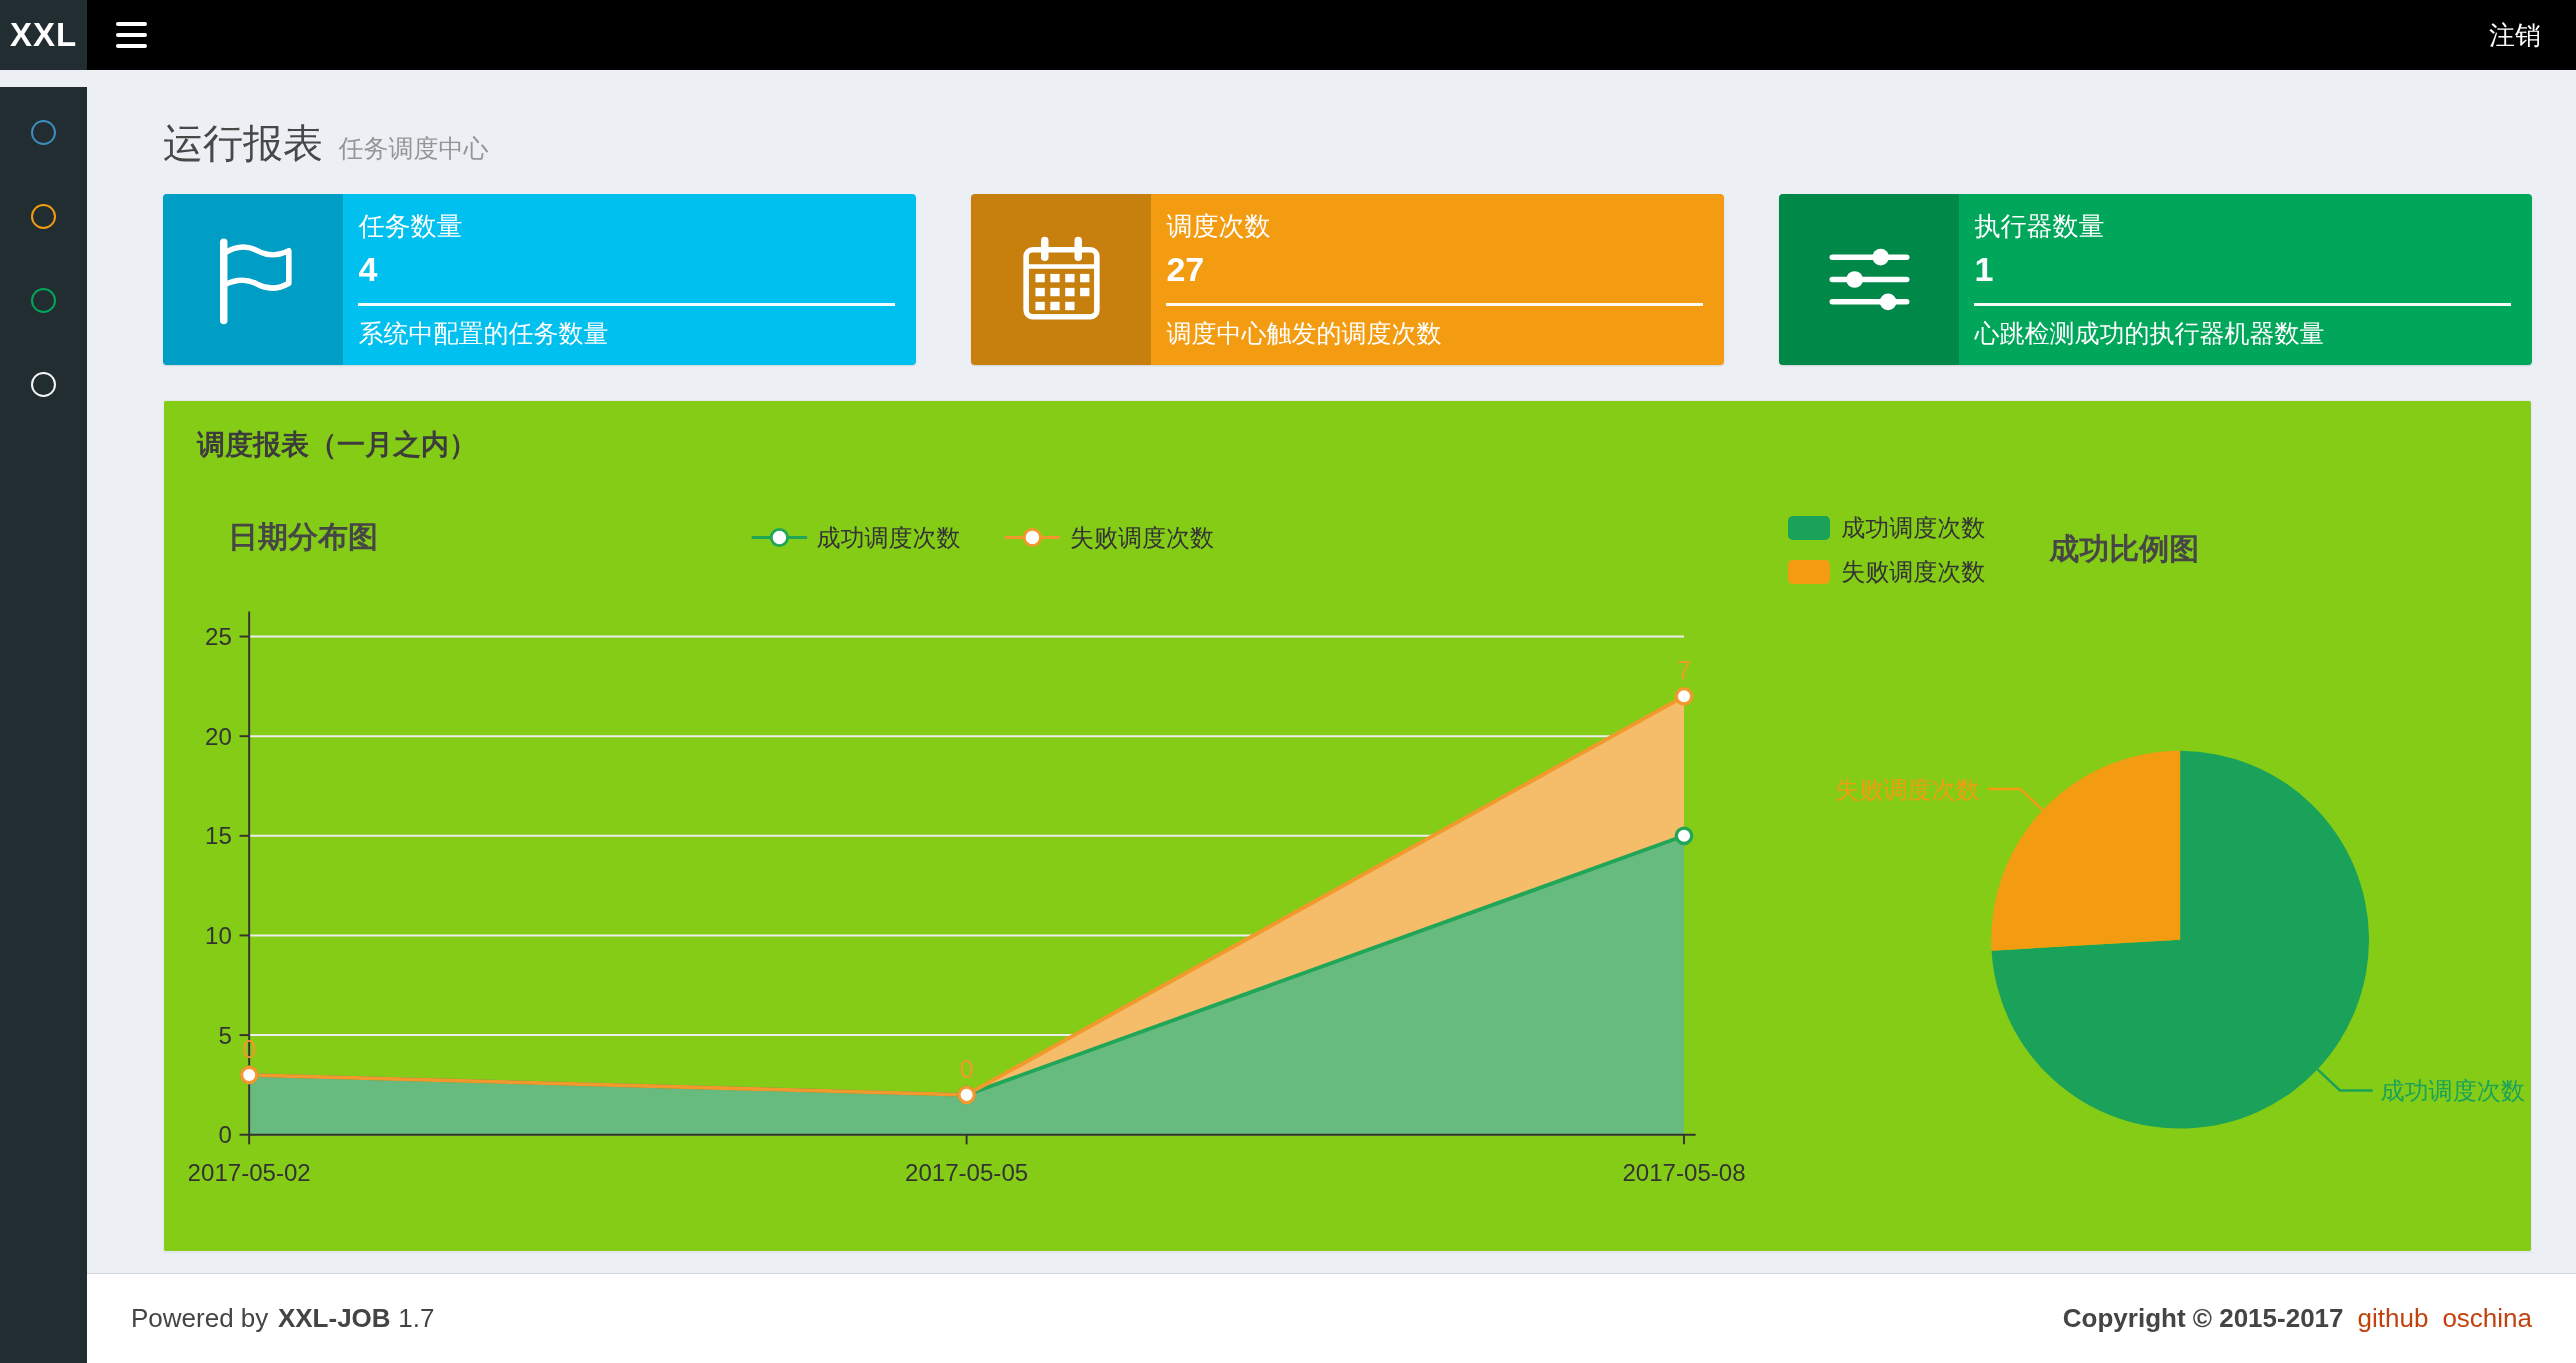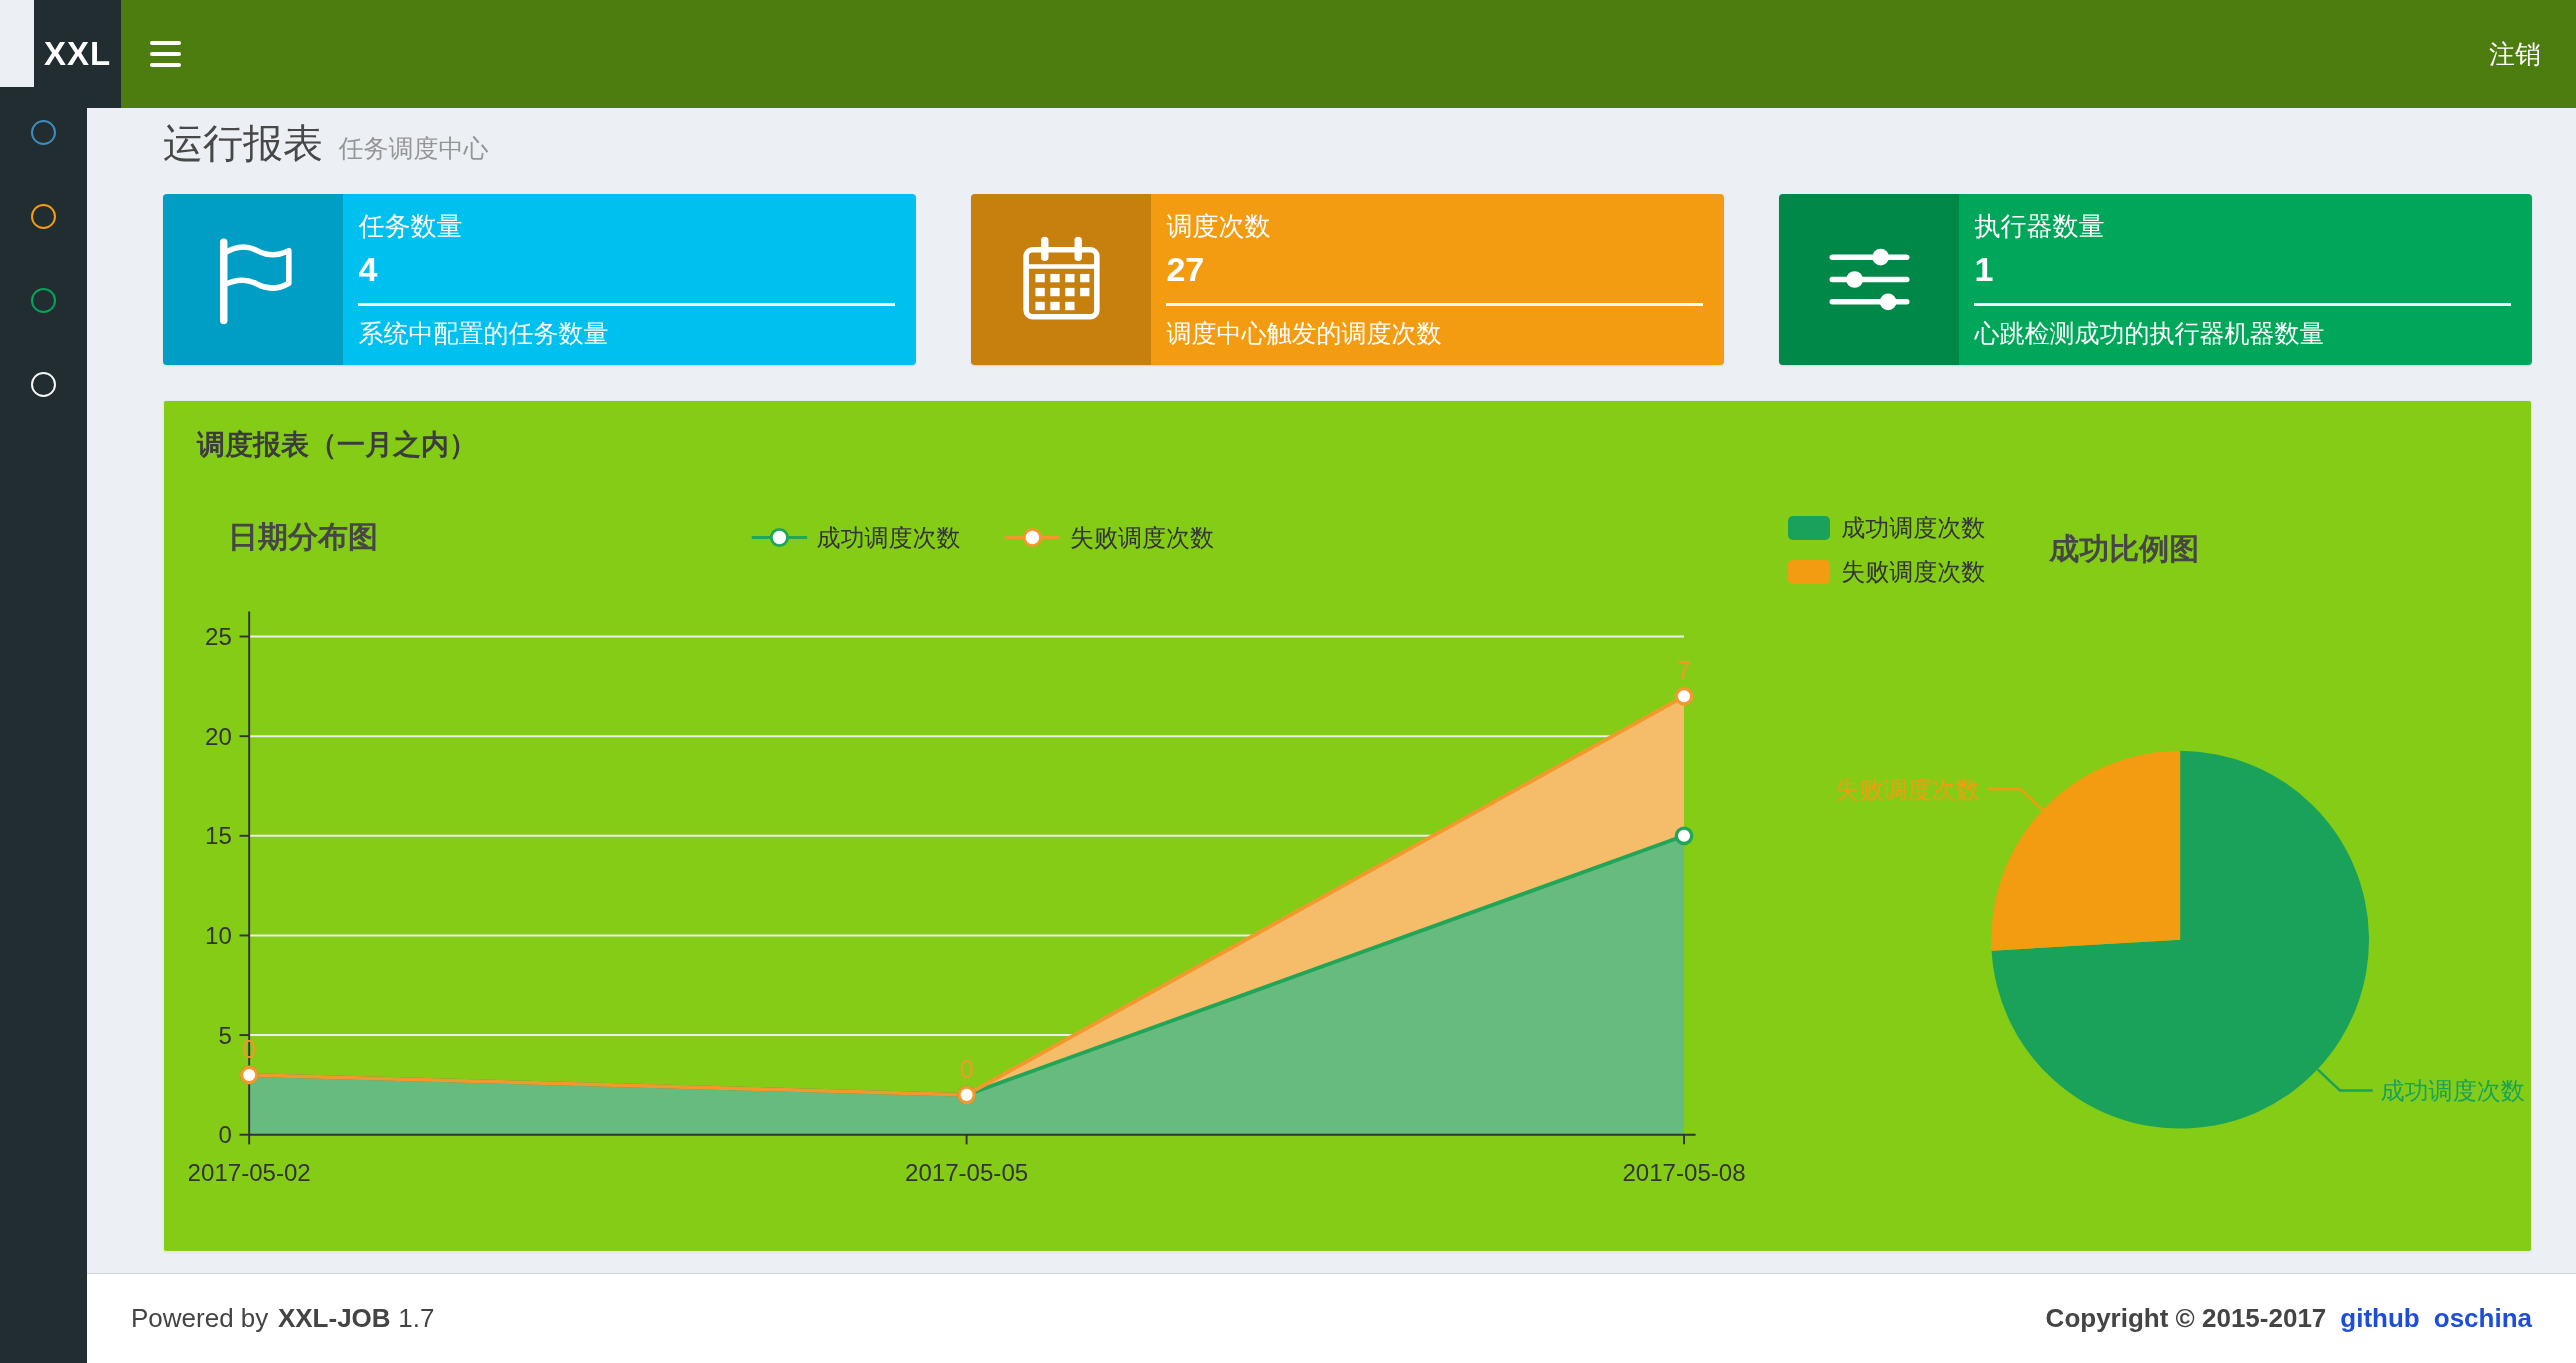--- a/index.html
+++ b/index.html
@@ -1,20 +1,20 @@
 <!DOCTYPE html>
 <html><head>
 <meta charset="utf-8">
 <style>
   * { margin:0; padding:0; box-sizing:border-box; }
   html,body { width:2576px; height:1363px; overflow:hidden; }
   body { font-family:"Liberation Sans","DejaVu Sans",sans-serif; background:#ecf0f5; color:#444; }
 
   
-  .navbar { position:fixed; top:0; left:0; right:0; height:108px; background:#4d7c0f; display:flex; align-items:stretch; z-index:10;margin-left:34px; }
+  .navbar { position:fixed; top:0; left:0; right:0; height:70px; background:#000000; display:flex; align-items:stretch; z-index:10; }
   .logo { width:87px; background:#222d32; color:#fff; display:flex; align-items:center; justify-content:center;
           font-size:33px; font-weight:bold; letter-spacing:1px; }
   .hamburger { width:89px; display:flex; flex-direction:column; gap:6.7px; align-items:center; justify-content:center; cursor:pointer; }
   .hamburger span { width:31px; height:3.9px; background:#fff; border-radius:1.9px; }
   .logout { margin-left:auto; display:flex; align-items:center; padding:8px 35px; color:#fff; font-size:26px; cursor:pointer; text-decoration:none; }
 
   
   .sidebar { position:fixed; top:87px; bottom:0; left:0; width:87px; background:#222d32; padding-top:3.9px; z-index:9; }
   .side-item { height:84px; display:flex; align-items:center; justify-content:center; cursor:pointer; }
   .ring { width:25px; height:25px; border-radius:50%; border:2.9px solid #fff; }
@@ -66,21 +66,21 @@
   svg text.dl { font-size:26px; font-family:"Liberation Sans","DejaVu Sans",sans-serif; }
   svg text.pl { font-size:25px; font-family:"Liberation Sans","DejaVu Sans",sans-serif; }
 
   
   .footer { position:fixed; left:87px; right:0; bottom:0; height:90px; background:#fff; border-top:1px solid #d2d6de;
             display:flex; align-items:center; justify-content:space-between; padding:0 44px; font-size:26px; color:#444; z-index:8; }
   .footer .left b { margin:0 7.7px 0 0; }
   .footer .left span.pb { margin-right:9.6px; }
   .footer .right { display:flex; gap:14px; align-items:center; }
   .footer .right b { color:#444; }
-  .footer a.flink { color:#1d4ed8; font-weight:bold; text-decoration:none; cursor:pointer; }
+  .footer a.flink { color:#c2410c; font-weight:normal; text-decoration:none; cursor:pointer; }
 </style>
 </head>
 <body>
 
 <header class="navbar">
   <div class="logo">XXL</div>
   <div class="hamburger">
     <span></span>
     <span></span>
     <span></span>

